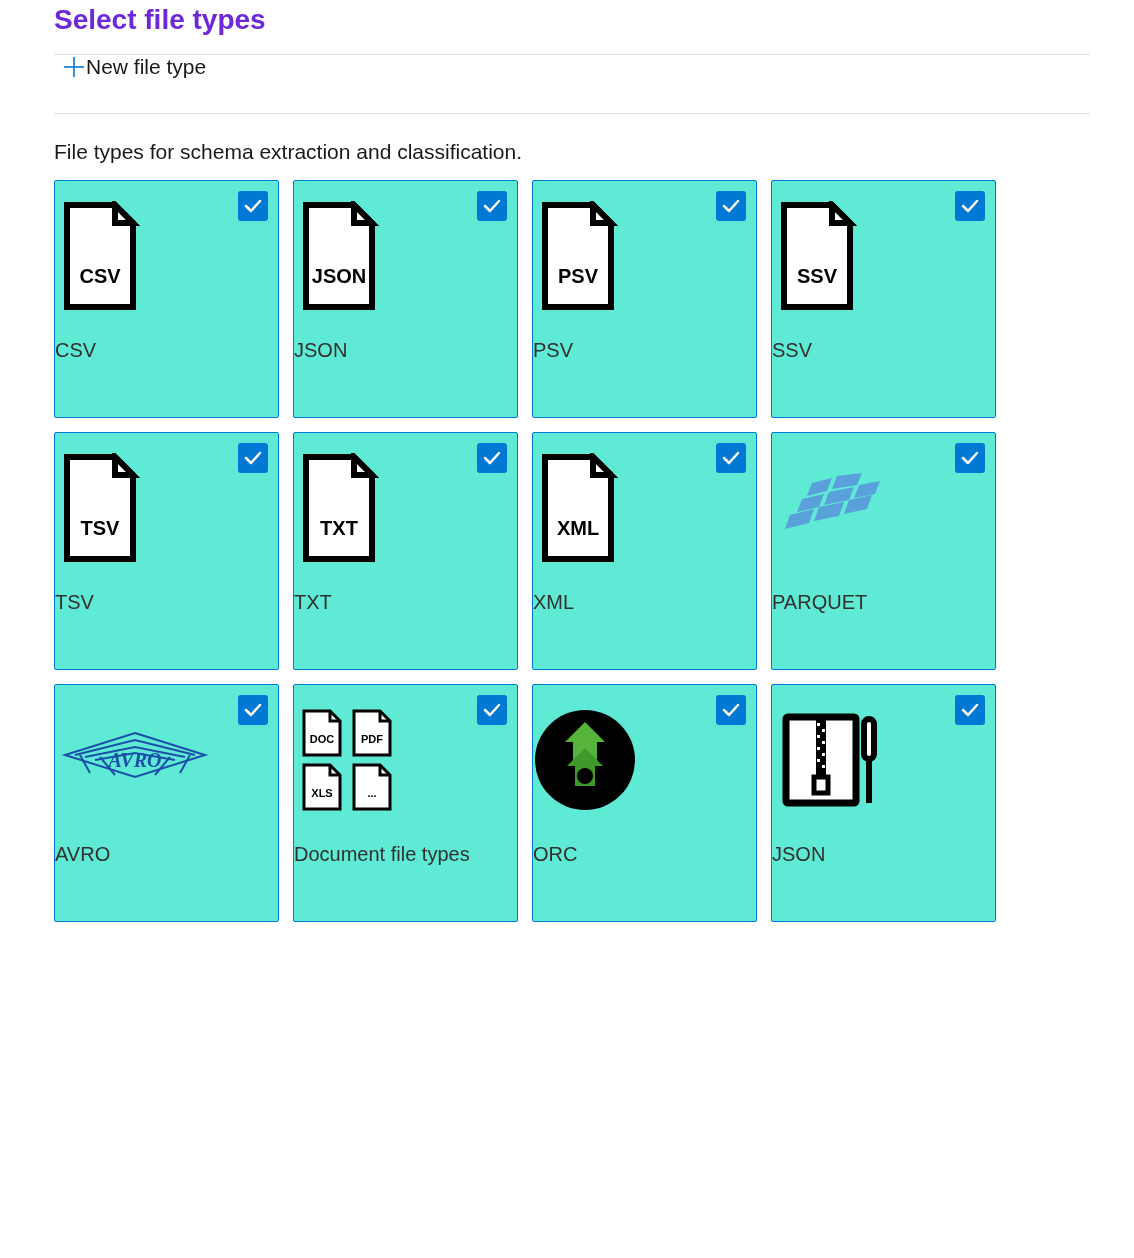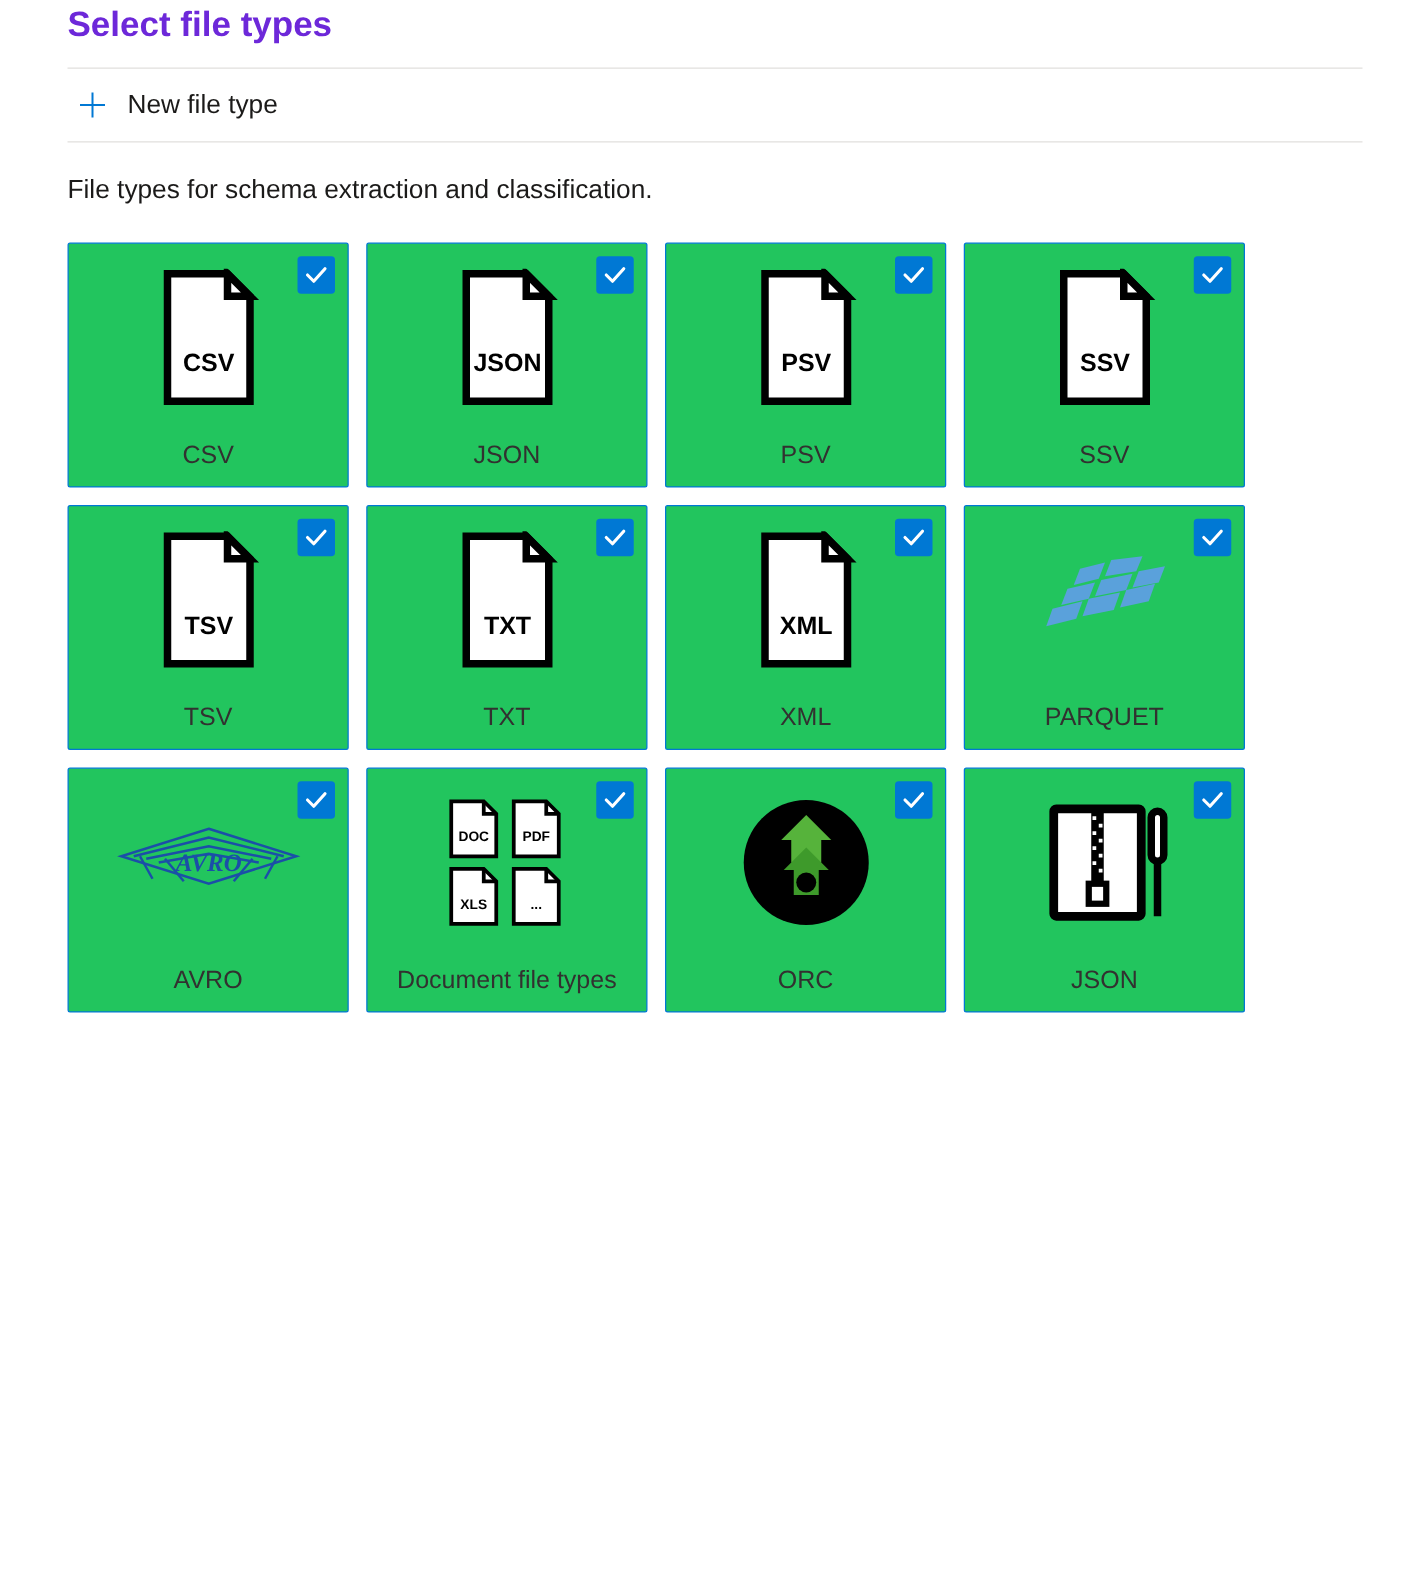--- a/index.html
+++ b/index.html
@@ -15,60 +15,58 @@
       color: #6d28d9;
       margin: 4px 0 18px 0;
     }
     .divider {
       border: none;
       border-top: 1px solid #e1dfdd;
       margin: 0;
     }
     .new-row {
       display: flex;
-      align-items: center;
-      gap: 16px;
       height: 58px;
       cursor: pointer;
       color: #0078d4;
     }
     .new-row .plus-icon {
       width: 24px;
       height: 24px;
       display: flex;
       align-items: center;
       justify-content: center;
       margin-left: 8px;
     }
     .new-row .label {
       font-size: 21px;
       color: #1b1a19;
     }
     .desc {
       font-size: 21px;
       color: #1b1a19;
       margin-top: 26px;
-      margin-bottom: 30px;
+      margin-bottom: 16px;
     }
     .grid {
       display: grid;
       grid-template-columns: repeat(4, 225px);
       gap: 14px;
     }
     .tile {
       position: relative;
       border: 1px solid #0078d4;
       border-radius: 2px;
-      height: 196px;
+      height: 238px;
       display: flex;
       flex-direction: column;
-      align-items: center;
+      align-items: flex-start;
       justify-content: flex-start;
       cursor: pointer;
-      background: #22c55e;
+      background: #5eead4;
     }
     .tile .check {
       position: absolute;
       top: 10px;
       right: 10px;
       width: 30px;
       height: 30px;
       background: #0078d4;
       border-radius: 3px;
       display: flex;

